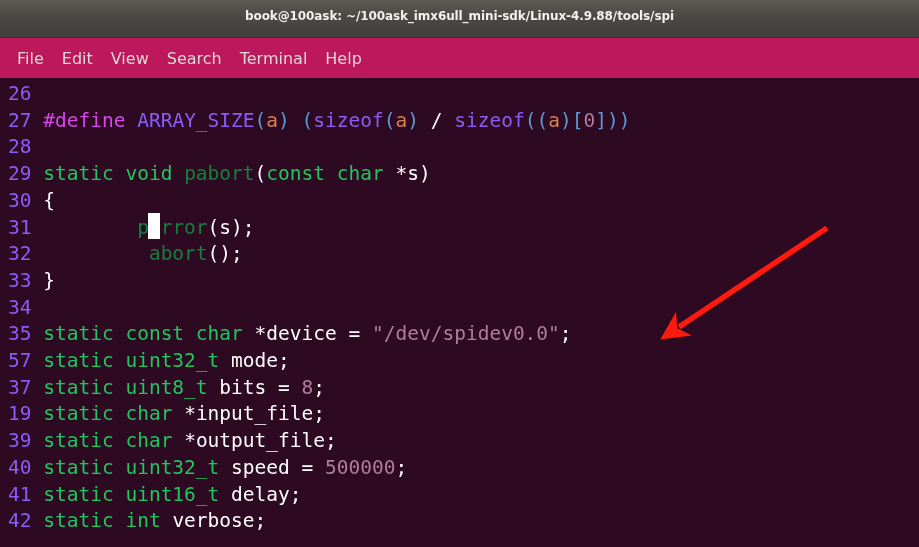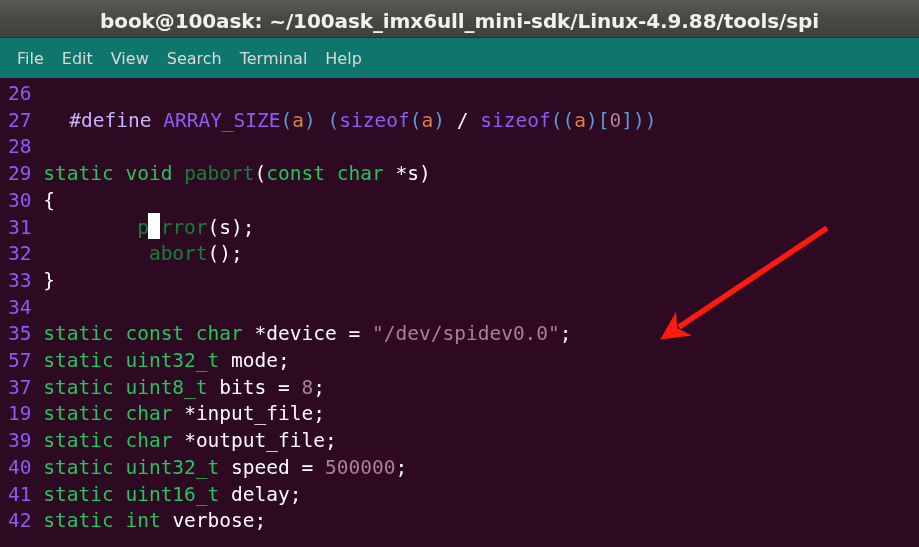--- a/index.html
+++ b/index.html
@@ -30,34 +30,34 @@
     background: linear-gradient(to bottom, #5c5a55 0%, #4b4945 45%, #413f3b 100%);
     border-bottom: 1px solid #33312e;
     box-sizing: border-box;
   }
   .titlebar-text {
     position: absolute;
     left: 0; right: 0;
     top: 9px;
     text-align: center;
     font-family: "DejaVu Sans", sans-serif;
-    font-size: 20px;
+    font-size: 12px;
     font-weight: bold;
     color: #f2f1ef;
     letter-spacing: -0.1px;
     white-space: nowrap;
   }
 
   
   .menubar {
     position: absolute;
     left: 0; top: 38px;
     width: 919px;
     height: 40px;
-    background: #0f766e;
+    background: #be185d;
     box-sizing: border-box;
     display: flex;
     align-items: center;
     padding-left: 8px;
   }
   .menu-item {
     font-family: "DejaVu Sans", sans-serif;
     font-size: 16px;
     color: #dcdad5;
     padding: 2px 9px;
@@ -81,21 +81,21 @@
     font-family: "DejaVu Sans Mono", monospace;
     font-size: 19.5px;
     line-height: 26.7px;
     white-space: pre;
     letter-spacing: 0px;
   }
   .ln    { color: #8b5cf6; }
   .kw    { color: #22c55e; }   
   .fn    { color: #15803d; }   
   .id    { color: #ffffff; }
-  .pp    { color: #c4b5fd; margin-left: 26px; }   
+  .pp    { color: #d946ef; }   
   .mac   { color: #8b5cf6; }
   .punc  { color: #5b9bd5; }   
   .arg   { color: #d98050; }   
   .num   { color: #b07d9c; }   
   .str   { color: #b07d9c; }
   .plain { color: #ffffff; }
 
   .cursor {
     position: absolute;
     left: 148px;

